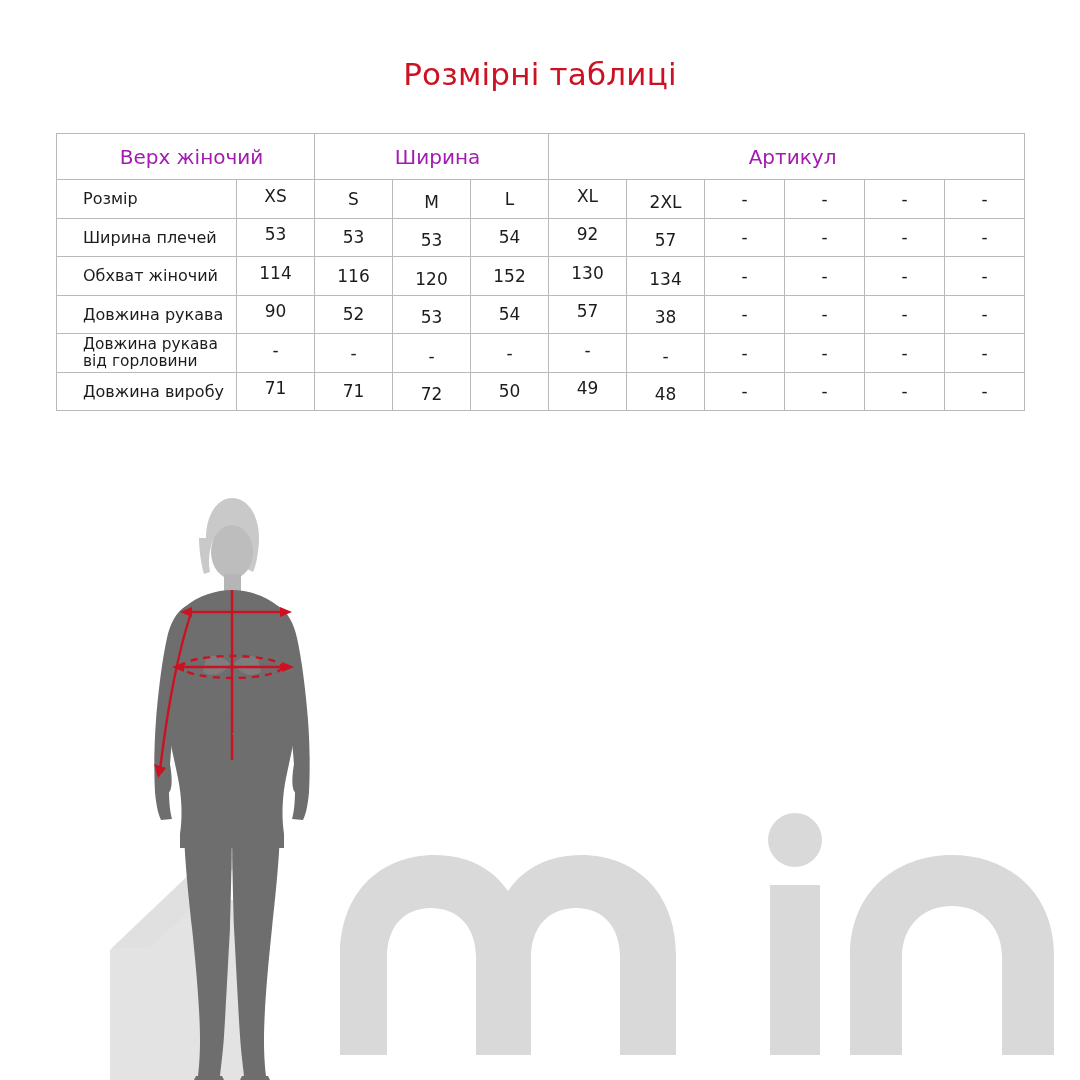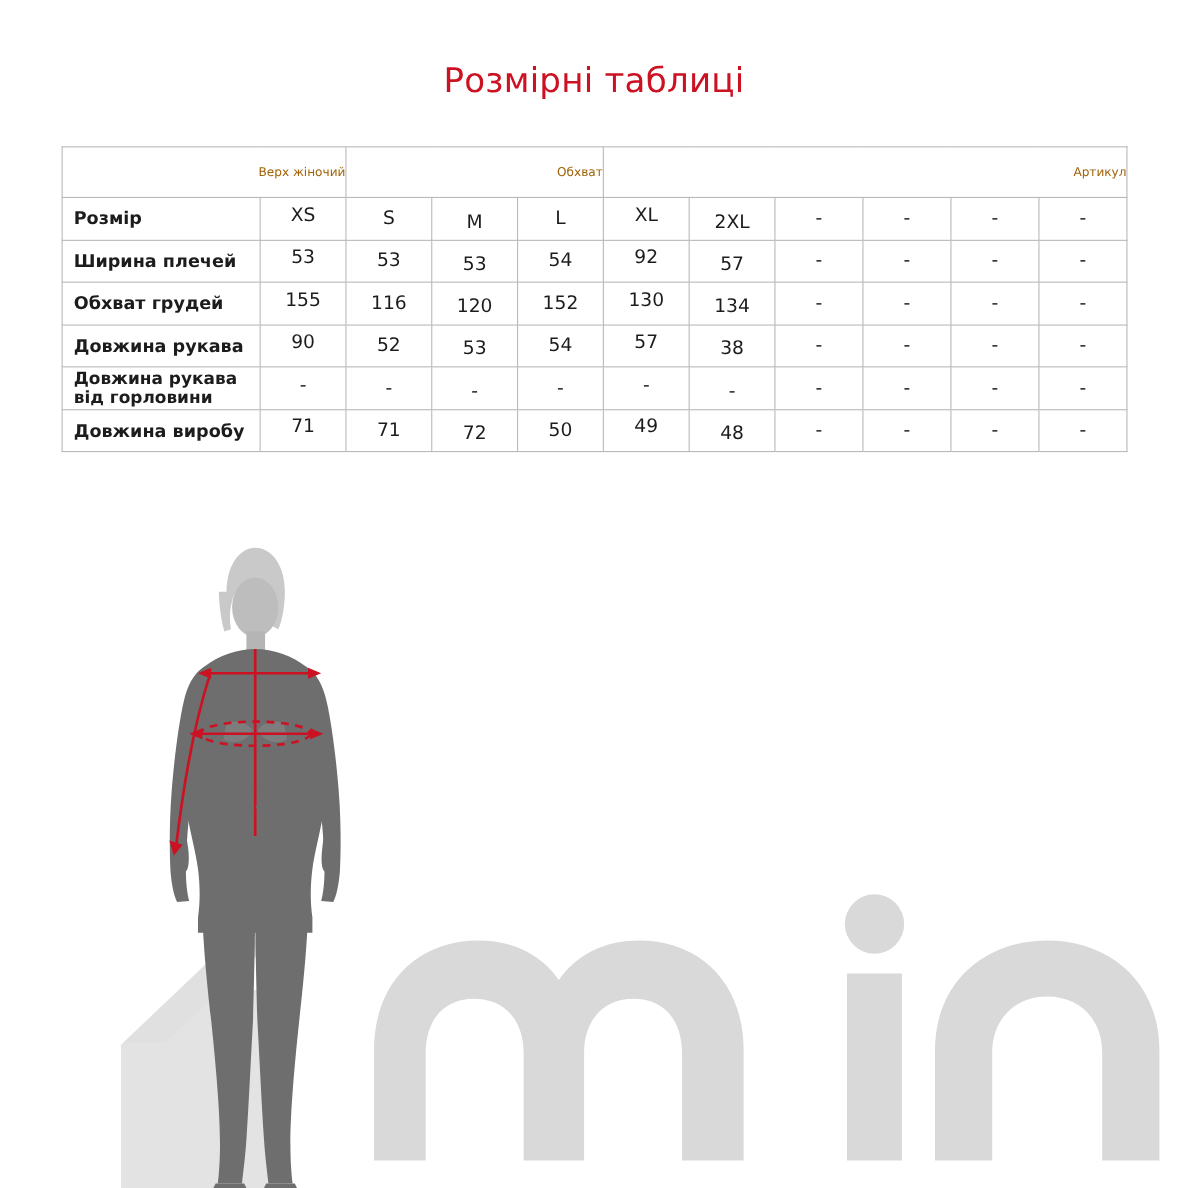--- a/index.html
+++ b/index.html
@@ -42,32 +42,31 @@
     border: 1px solid #b9b9b9;
     color: #1c1c1c;
     font-weight: 400;
     text-align: center;
     vertical-align: middle;
     padding: 0;
     font-size: 17px;
   }
   tr.head-row td {
     height: 46px;
-    text-align: right;
+    text-align: center;
     padding-left: 12px;
-    font-size: 11px;
-    color: #a16207;
+    font-size: 20px;
+    color: #a21caf;
   }
   tr.data-row td { height: 38.5px; }
   td.rowlabel {
     text-align: left;
-    padding-left: 10px;
+    padding-left: 26px;
     font-size: 16px;
     white-space: nowrap;
-    font-weight: bold;
   }
   td.rowlabel.two-line {
     line-height: 1.08;
     font-size: 15.4px;
     white-space: normal;
     padding-right: 4px;
   }
   
   .v-up { position: relative; top: -3px; }
   .v-dn { position: relative; top: 3px; }
@@ -115,21 +114,21 @@
         <col class="c5">
           <col class="c6">
           <col class="c7">
           <col class="c8">
           <col class="c9">
           <col class="c10">
       </colgroup>
       <tbody>
         <tr class="head-row">
           <td colspan="2">Верх жіночий</td>
-          <td colspan="3">Обхват</td>
+          <td colspan="3">Ширина</td>
           <td colspan="6">Артикул</td>
         </tr>
 
         <tr class="data-row">
           <td class="rowlabel">Розмір</td>
           <td><span class="v-up">XS</span></td>
           <td><span>S</span></td>
           <td><span class="v-dn">M</span></td>
           <td><span>L</span></td>
           <td><span class="v-up">XL</span></td>
@@ -148,22 +147,22 @@
           <td><span>54</span></td>
           <td><span class="v-up">92</span></td>
           <td><span class="v-dn">57</span></td>
           <td><span>-</span></td>
           <td><span>-</span></td>
           <td><span>-</span></td>
           <td><span>-</span></td>
         </tr>
 
         <tr class="data-row">
-          <td class="rowlabel">Обхват грудей</td>
-          <td><span class="v-up">155</span></td>
+          <td class="rowlabel">Обхват жіночий</td>
+          <td><span class="v-up">114</span></td>
           <td><span>116</span></td>
           <td><span class="v-dn">120</span></td>
           <td><span>152</span></td>
           <td><span class="v-up">130</span></td>
           <td><span class="v-dn">134</span></td>
           <td><span>-</span></td>
           <td><span>-</span></td>
           <td><span>-</span></td>
           <td><span>-</span></td>
         </tr>

